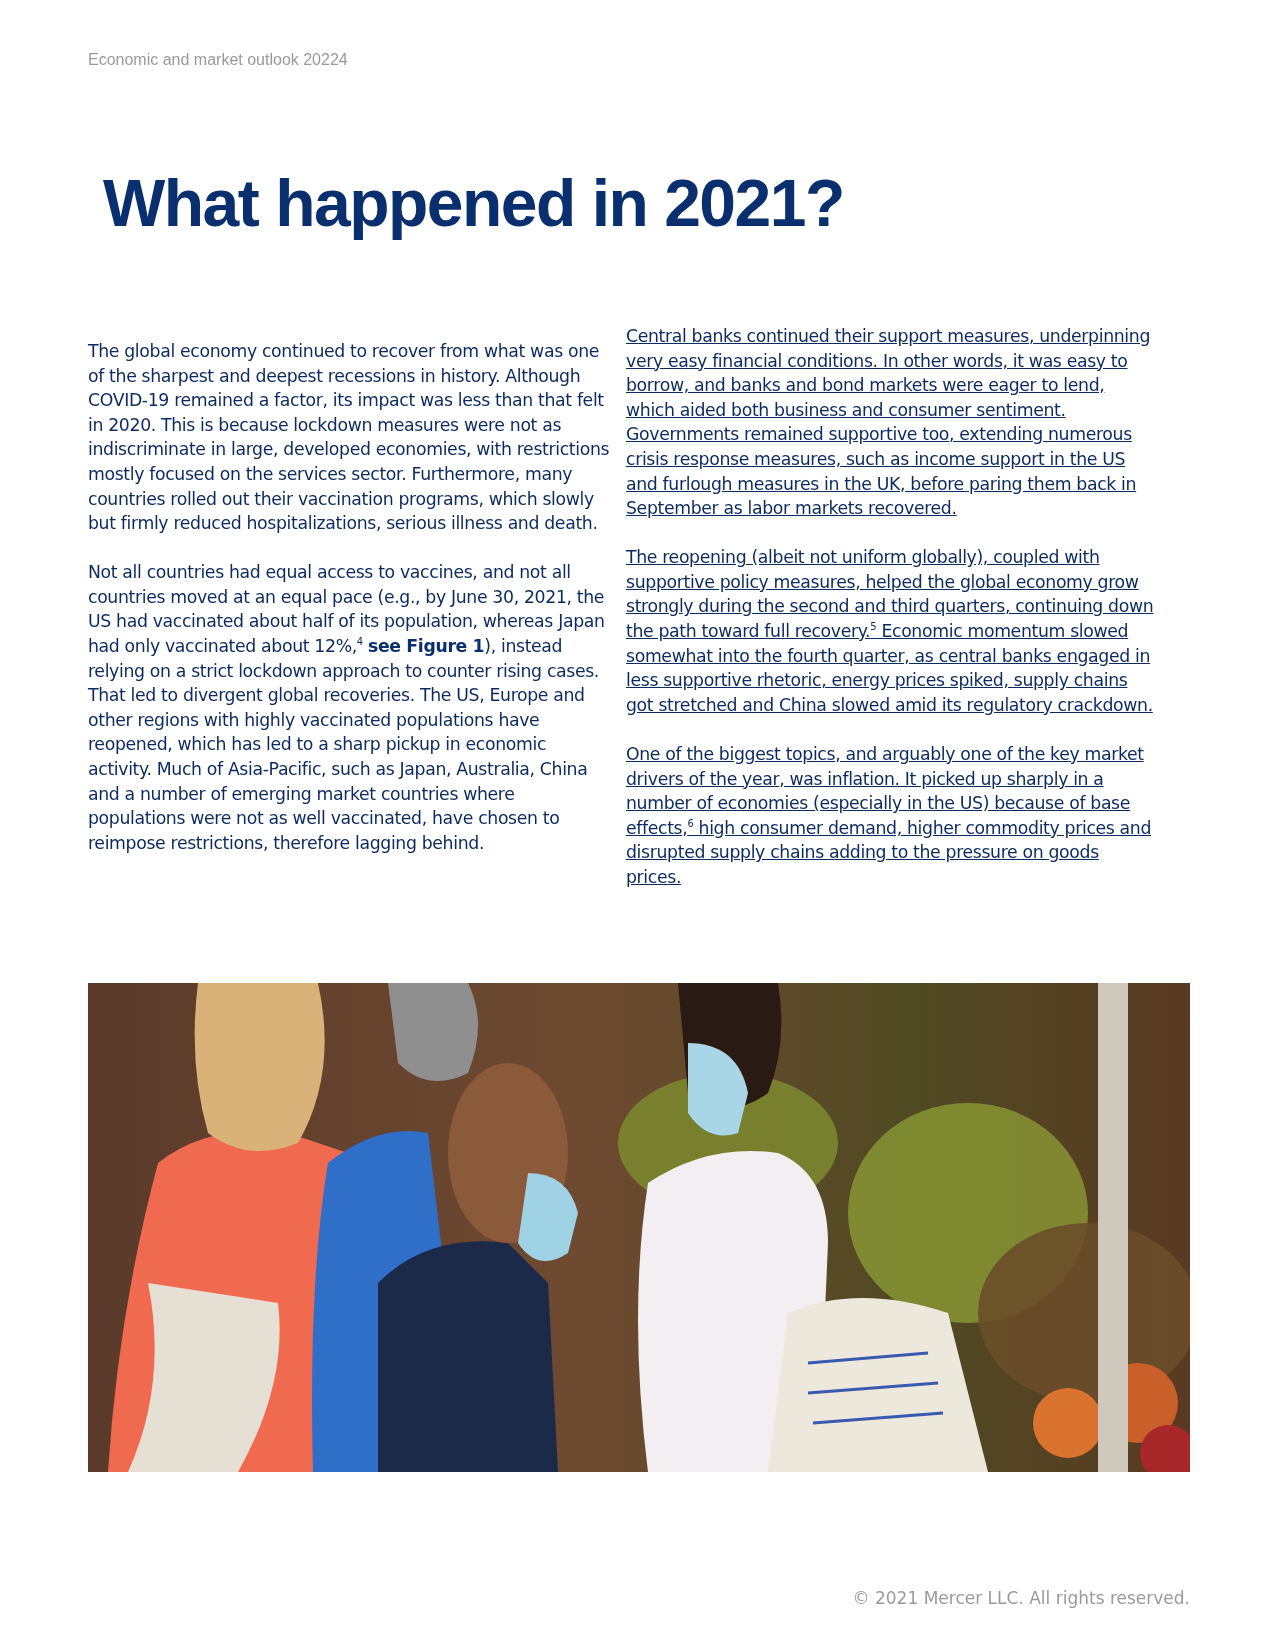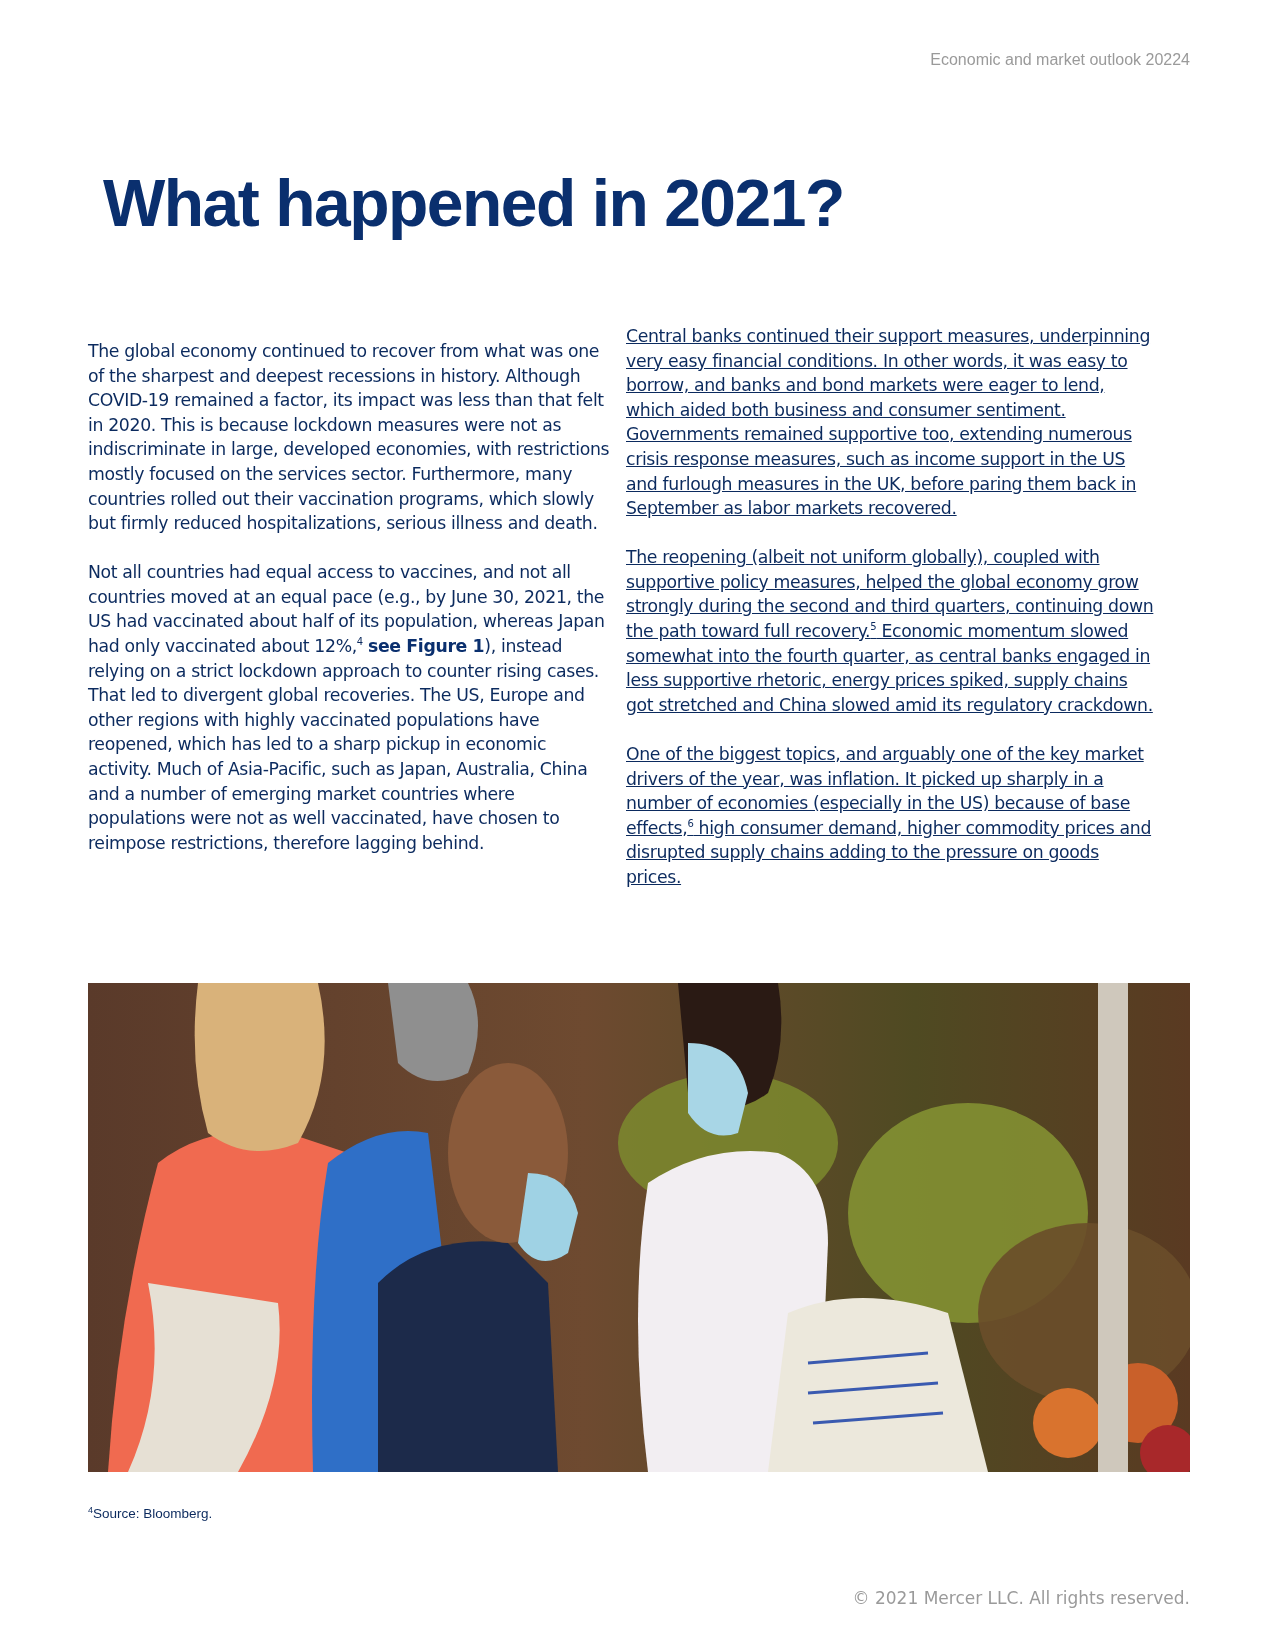--- a/index.html
+++ b/index.html
@@ -1,19 +1,19 @@
 <!DOCTYPE html>
 <html><head>
 <meta charset="utf-8">
 <style>
   html, body { margin: 0; padding: 0; background: #ffffff; }
   body { width: 1275px; height: 1650px; position: relative; overflow: hidden;
          font-family: "DejaVu Sans", "Liberation Sans", sans-serif; color: #0b2a5e; }
   .running-header { position: absolute; top: 48px; left: 88px; right: 85px; height: 24px;
-         display: flex; justify-content: flex-end; align-items: center;
+         display: flex; justify-content: flex-start; align-items: center;
          font-family: "Liberation Sans", sans-serif; font-size: 16px; color: #9a9a9a; }
   .page-title { position: absolute; top: 148px; left: 86px; margin: 17px;
          font-family: "Liberation Sans", sans-serif; font-weight: 700; font-size: 66px;
          letter-spacing: -1.5px; color: #0a2f6e; line-height: 76px; }
   .column { position: absolute; top: 324px; width: 522px; }
   .col-left { left: 88px; margin-top: 15px; }
   .col-right { left: 626px; width: 530px; text-decoration: underline; }
   .para { margin: 0 0 24.5px 0; font-size: 17.3px; line-height: 24.6px; color: #0b2a5e;
           letter-spacing: -0.35px; }
   .para b { font-weight: 700; color: #0a2f6e; text-align: right; }
@@ -89,16 +89,15 @@
     <path d="M600 60 Q650 60 660 110 L650 150 Q620 160 600 130 Z" fill="#a8d6e6"></path>
 
     <path d="M700 330 Q770 300 860 330 L900 489 L680 489 Z" fill="#ece8dc"></path>
     <line x1="720" y1="380" x2="840" y2="370" stroke="#3a5ab0" stroke-width="3"></line>
     <line x1="720" y1="410" x2="850" y2="400" stroke="#3a5ab0" stroke-width="3"></line>
     <line x1="725" y1="440" x2="855" y2="430" stroke="#3a5ab0" stroke-width="3"></line>
   </svg>
 </div>
 
 <div class="footnotes">
-  <p class="footnote"><sup>4</sup><span>Source: Bloomberg.</span></p>
 </div>
 
 <div class="copyright">© 2021 Mercer LLC. All rights reserved.</div>
 
 </body></html>

